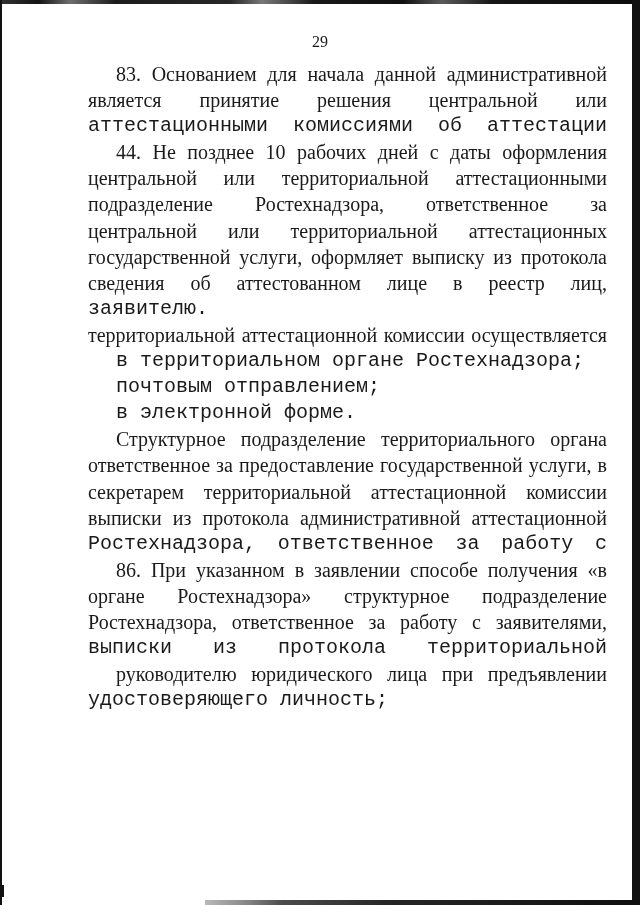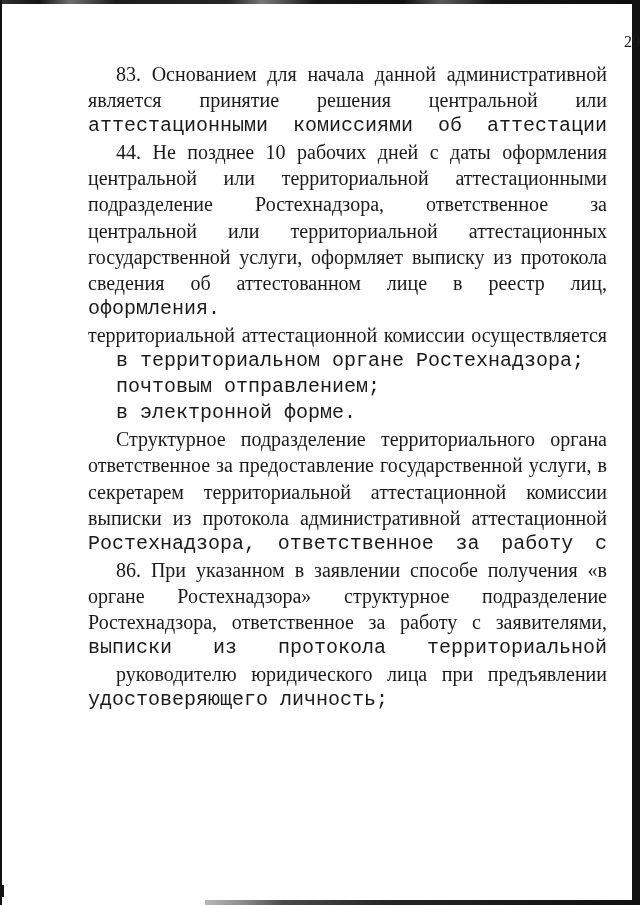--- a/index.html
+++ b/index.html
@@ -8,21 +8,21 @@
     position: relative;
     overflow: hidden;
     background: var(--paper, #ffffff);
     font-family: "Liberation Serif", "DejaVu Serif", serif;
   }
   #document-page { position: absolute; inset: 0; }
 
   #page-number {
     position: absolute;
     top: 33px; left: 0; width: 640px;
-    text-align: right;
+    text-align: center;
     font-size: 16px;
     color: var(--ink, #1a1a1a);
   }
 
   #text-body {
     position: absolute;
     left: 88px; top: 61px; width: 519px;
     font-size: 20px;
     line-height: 26.1px;
     color: var(--ink, #1a1a1a);
@@ -78,21 +78,21 @@
   <div id="text-body">
       <div class="line indent">83. Основанием для начала данной административной процедуры</div>
       <div class="line">является принятие решения центральной или территориальной</div>
       <div class="line last">аттестационными комиссиями об аттестации либо отказе в аттестации.</div>
       <div class="line indent">44. Не позднее 10 рабочих дней с даты оформления протокола заседания</div>
       <div class="line">центральной или территориальной аттестационными комиссиями структурное</div>
       <div class="line">подразделение Ростехнадзора, ответственное за предоставление</div>
       <div class="line">центральной или территориальной аттестационных комиссий, и вносит</div>
       <div class="line">государственной услуги, оформляет выписку из протокола заседания</div>
       <div class="line">сведения об аттестованном лице в реестр лиц, аттестованных центральной</div>
-      <div class="line last">оформления.</div>
+      <div class="line last">заявителю.</div>
       <div class="line">территориальной аттестационной комиссии осуществляется в зависимости</div>
       <div class="line indent last">в территориальном органе Ростехнадзора;</div>
       <div class="line indent last">почтовым отправлением;</div>
       <div class="line indent last">в электронной форме.</div>
       <div class="line indent">Структурное подразделение территориального органа Ростехнадзора,</div>
       <div class="line">ответственное за предоставление государственной услуги, в дней подписания</div>
       <div class="line">секретарем территориальной аттестационной комиссии Ростехнадзора</div>
       <div class="line">выписки из протокола административной аттестационной комиссии,</div>
       <div class="line last">Ростехнадзора, ответственное за работу с заявителями.</div>
       <div class="line indent">86. При указанном в заявлении способе получения «в территориальном</div>

